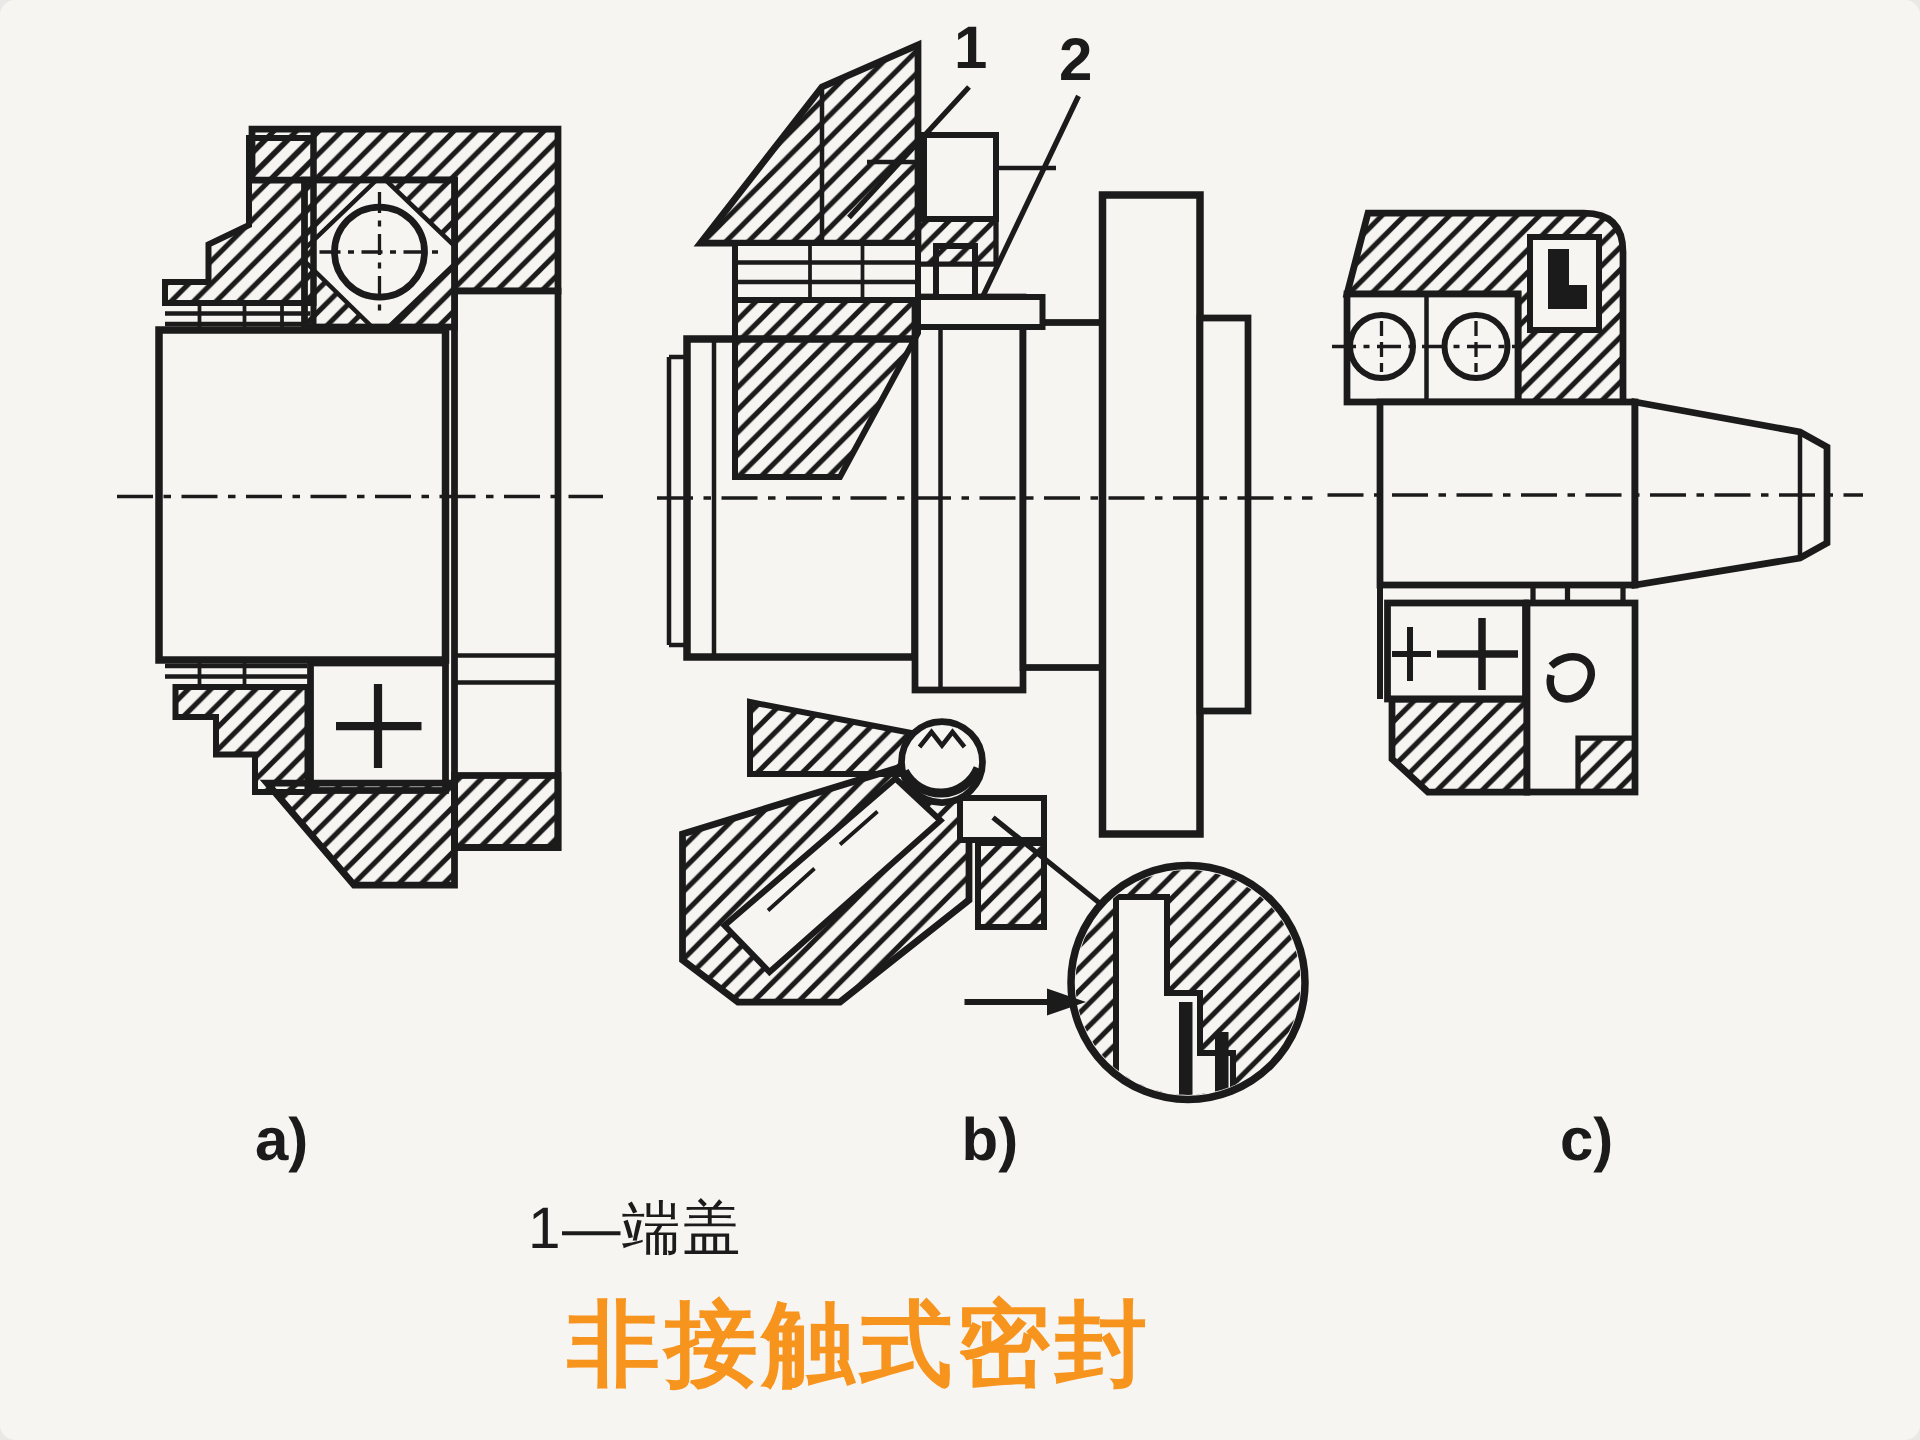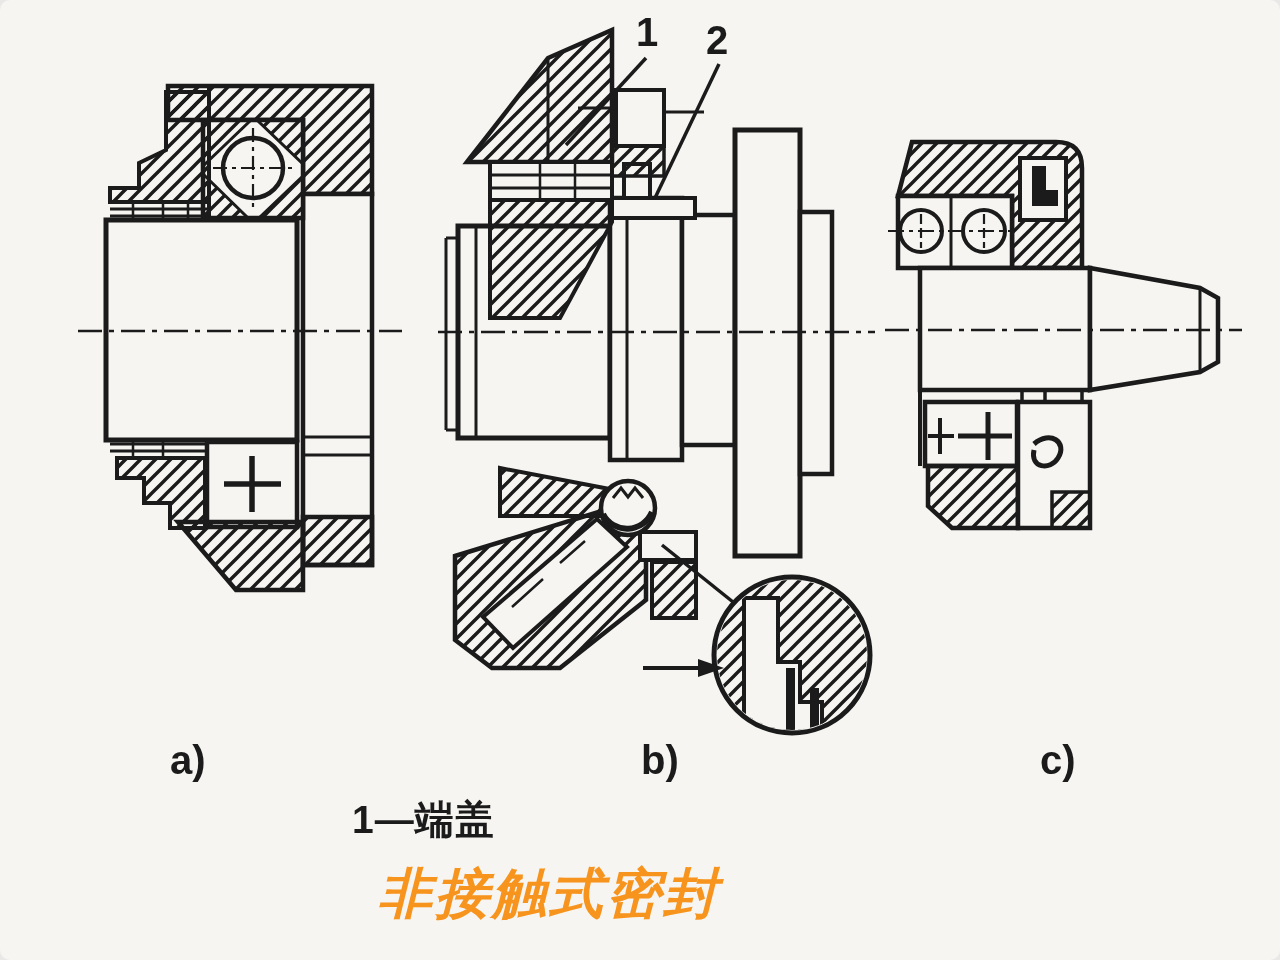--- a/index.html
+++ b/index.html
@@ -19,25 +19,24 @@
   .stage svg{position:absolute;left:0;top:0;}
   .txt{
     position:absolute;
     color:#1b1b1b;
     white-space:nowrap;
     line-height:1;
     user-select:none;
   }
   .callout{font-size:40px;font-weight:700;}
   .viewlabel{font-size:40px;font-weight:700;}
-  .legend-item{font-size:39px;font-weight:700;letter-spacing:1px;}
+  .legend-item{font-size:39px;font-weight:400;letter-spacing:1px;}
   .fig-title{
-    font-size:54px;font-weight:900;letter-spacing:3px;
+    font-size:62px;font-weight:900;letter-spacing:3px;
     color:#f7941e;
-    font-style:italic;
   }
 </style>
 </head>
 <body>
 
 <div class="stage">
 
 <svg width="1280" height="960" viewBox="0 0 1280 960">
   <defs>
     <pattern id="hat" width="15" height="15" patternUnits="userSpaceOnUse">

